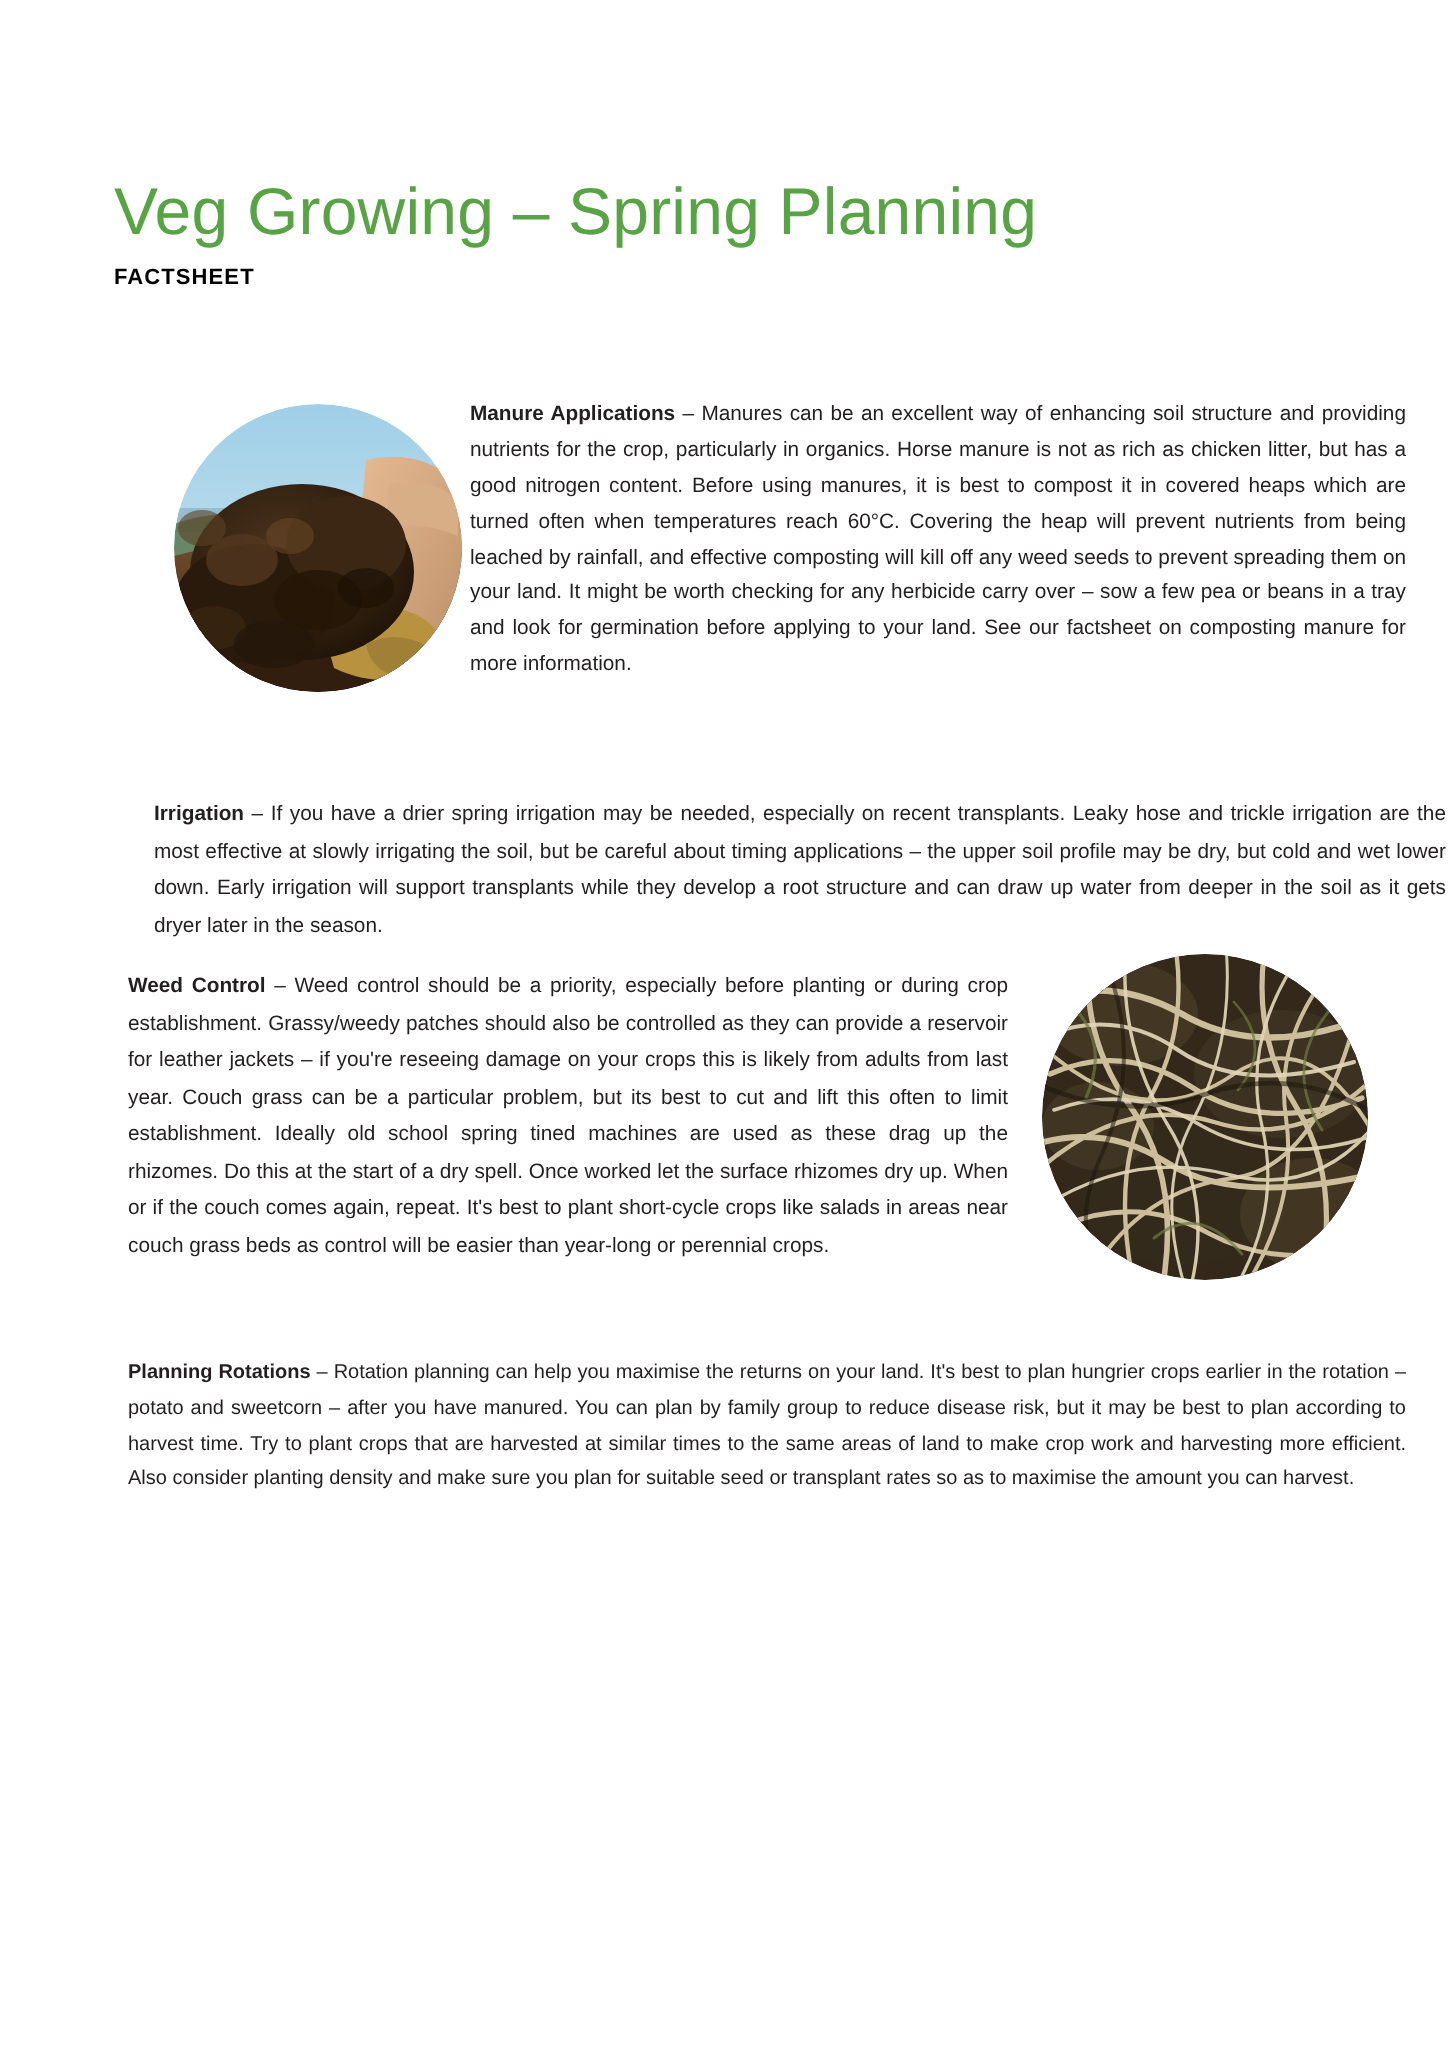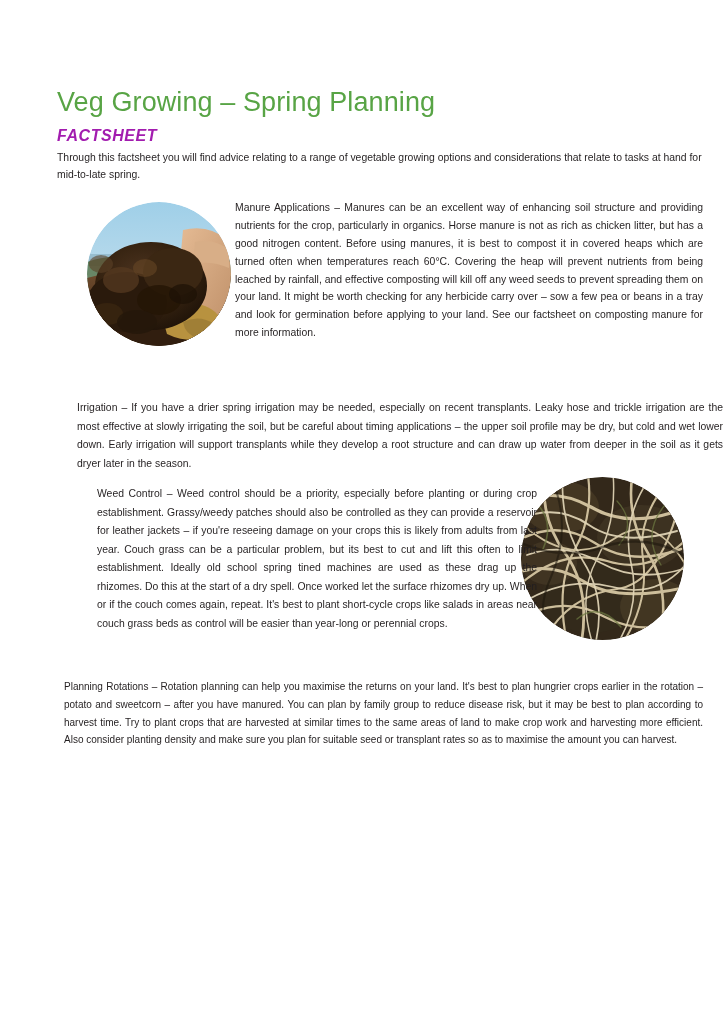--- a/index.html
+++ b/index.html
@@ -24,34 +24,33 @@
   }
 
   
   .header {
     position: absolute;
     left: 57px;
     top: 88px;
     width: 645px;
   }
   .doc-title {
-    font-size: 27px;
+    font-size: 33px;
     font-weight: 400;
     color: #58a445;
     letter-spacing: 0.1px;
     line-height: 1.1;
     margin: 0;
   }
   .doc-subtitle {
-    font-size: 16px;
+    font-size: 11px;
     font-weight: bold;
-    color: #a21caf;
+    color: #000000;
     letter-spacing: 0.55px;
     margin: 9px 0 0 0;
-    font-style: italic;
   }
   .intro {
     position: absolute;
     left: 57px;
     top: 150px;
     width: 646px;
     font-size: 10.4px;
     line-height: 1.62;
     color: #231f20;
     text-align: left;
@@ -106,56 +105,54 @@
     overflow: hidden;
   }
   .weed-text {
     position: absolute;
     left: 64px;
     top: 485px;
     width: 440px;
     font-size: 10.4px;
     line-height: 1.78;
     text-align: justify;
-    margin-left: 33px;
   }
 
   
   .rotations-text {
     position: absolute;
     left: 64px;
     top: 678px;
     width: 639px;
     font-size: 10px;
     line-height: 1.78;
     text-align: justify;
   }
 
-  .lead { font-weight: normal; }
+  .lead { font-weight: bold; }
 
   
   .footer {
     position: absolute;
     left: 0;
     top: 896px;
     width: 725px;
     height: 80px;
   }
 </style>
 </head>
 <body>
 
 <div class="page">
 
   <div class="header">
     <h1 class="doc-title">Veg Growing – Spring Planning</h1>
     <div class="doc-subtitle">FACTSHEET</div>
   </div>
 
-  <div class="intro">Through this factsheet you will find advice relating to a range of vegetable growing options and considerations that relate to tasks at hand for mid-to-late spring.</div>
 
   <div class="manure-block">
 
     <div class="manure-photo">
       <svg width="144" height="144" viewBox="0 0 144 144">
         <defs>
           <clipPath id="circClipA">
               <circle cx="72" cy="72" r="72"></circle>
             </clipPath>
           <linearGradient id="skyG" x1="0" y1="0" x2="0" y2="1">

